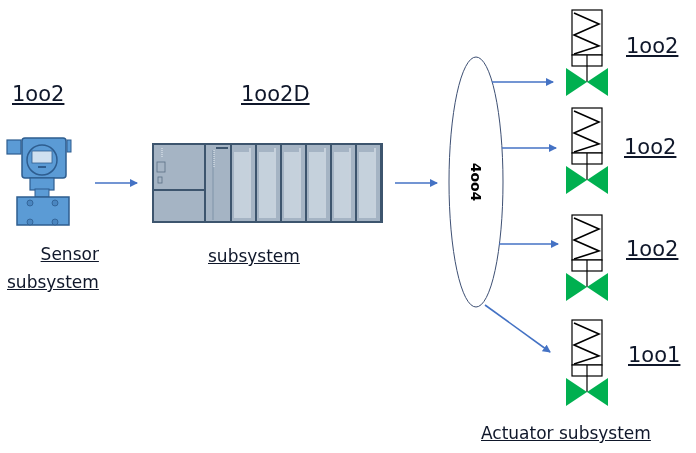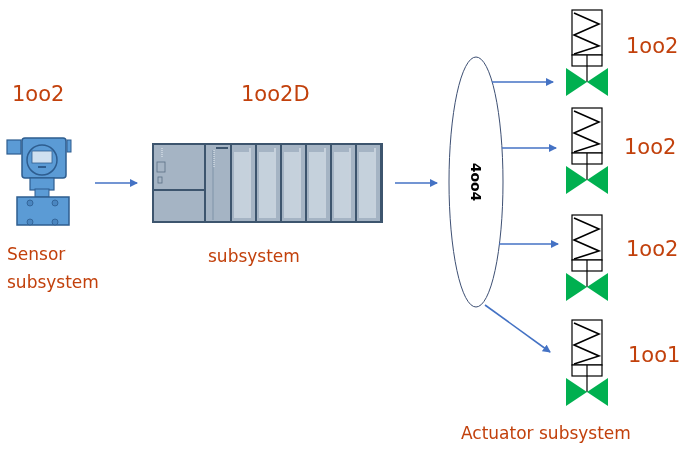--- a/index.html
+++ b/index.html
@@ -1,20 +1,20 @@
 <!DOCTYPE html>
 <html><head>
 <meta charset="utf-8">
 <style>
   html, body { margin:0; padding:0; background:#ffffff; }
   body { width:696px; height:453px; position:relative; overflow:hidden;
          font-family:"DejaVu Sans", sans-serif; }
-  .lbl { position:absolute; color:#c2410c; white-space:nowrap; }
+  .lbl { position:absolute; color:#0f172a; white-space:nowrap;text-decoration:underline; }
   .vote { font-size:21px; }
-  .sub { font-size:17px; line-height:28px; }
+  .sub { font-size:17px; line-height:28px;text-align:right; }
   #diagram { position:absolute; left:0; top:0; }
   .vertical-text { position:absolute; font-size:14px; font-weight:bold; color:#000;
                    transform:rotate(90deg); transform-origin:center; }
 </style>
 </head>
 <body>
 
 <svg id="diagram" width="696" height="453" viewBox="0 0 696 453">
   <defs>
     <marker id="ah" markerWidth="8" markerHeight="8" refX="7" refY="4" orient="auto" markerUnits="userSpaceOnUse">
@@ -140,13 +140,13 @@
   <div>subsystem</div>
 </div>
 
 <div class="vertical-text" style="left:454px;top:174px;width:44px;text-align:center;">4oo4</div>
 
 <div class="lbl vote" style="left:626px;top:34px;">1oo2</div>
 <div class="lbl vote" style="left:624px;top:135px;">1oo2</div>
 <div class="lbl vote" style="left:626px;top:237px;">1oo2</div>
 <div class="lbl vote" style="left:628px;top:343px;">1oo1</div>
 
-<div class="lbl sub" style="left:461px;top:419px;">Actuator subsystem</div>
+<div class="lbl sub" style="left:481px;top:419px;">Actuator subsystem</div>
 
 </body></html>

